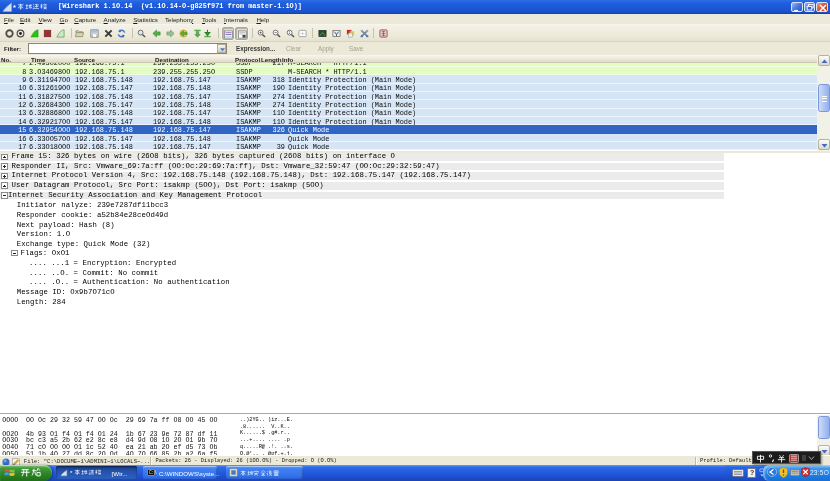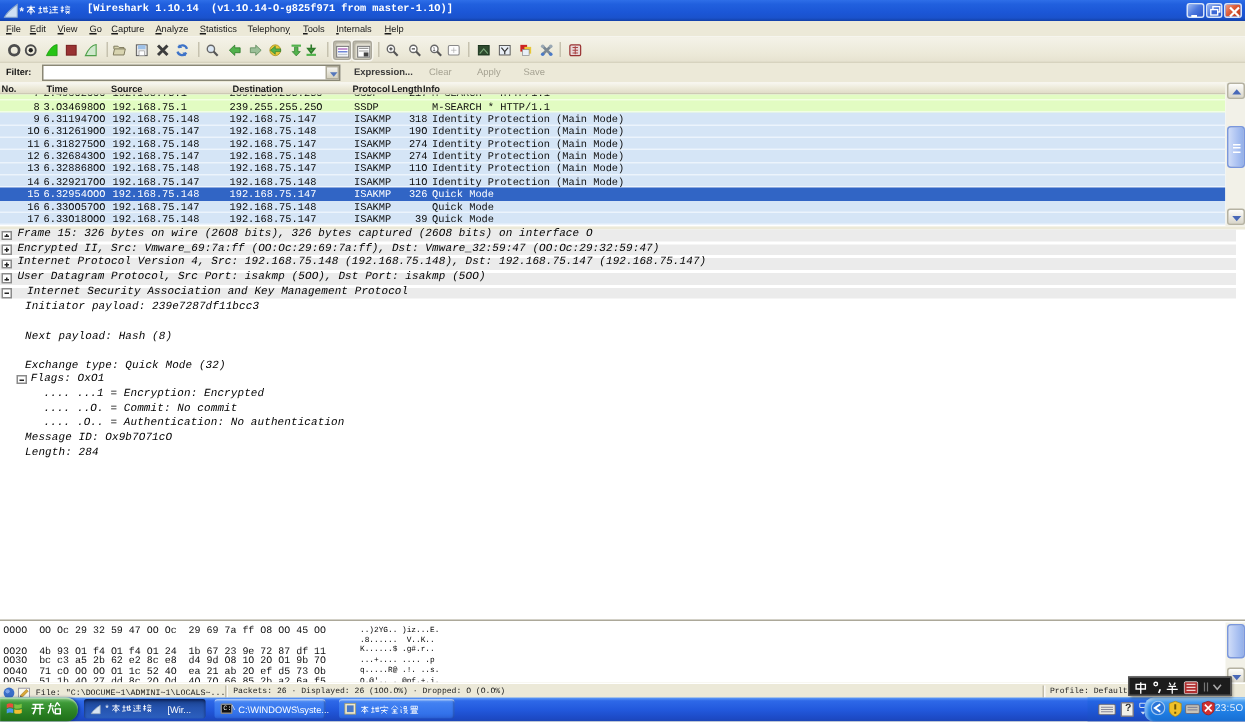--- a/index.html
+++ b/index.html
@@ -22,22 +22,22 @@
 .prow{position:absolute;left:0;width:817px;height:8.35px;font-family:"Liberation Mono",monospace;font-size:6.9px;letter-spacing:0;color:#0c0c0c;white-space:nowrap;overflow:hidden;}
 .prow span{position:absolute;top:0.9px;}
 .prow .no{width:26.5px;text-align:right;left:0;}
 .prow .t{left:29px;}.prow .s{left:75px;}.prow .d{left:153px;}
 .prow .p{left:236px;}.prow .l{width:285px;text-align:right;left:0;}
 .prow .i{left:288px;}
 .grn{background:#e2fcc2;box-shadow:inset 0 -1px 0 #f2ffe2;}
 .blu{background:#d5e5f6;box-shadow:inset 0 -1px 0 #ecf4fc;}
 .sel{background:#3165c5;color:#fff;}
 #details{left:0;top:150.5px;width:830px;height:262.5px;background:#fff;border-top:2px solid #ece9d8;}
-.dline{position:absolute;left:0;width:824px;height:9.63px;font-family:"Liberation Mono",monospace;
-font-size:7.3px;letter-spacing:0.08px;color:#000;white-space:pre;line-height:9.4px;font-style:italic;}
+.dline{position:absolute;left:0;width:724px;height:9.63px;font-family:"Liberation Mono",monospace;
+font-size:7.3px;letter-spacing:0.08px;color:#000;white-space:pre;line-height:9.4px;}
 .dgray{background:#ebebeb;height:7.7px;line-height:7.5px;}
 .exp{position:absolute;width:6.5px;height:6.5px;border:1px solid #8a8a8a;background:#fdfdfd;top:0.5px;}
 .exp i{position:absolute;left:0.9px;top:2.05px;width:2.8px;height:0.8px;background:#222;}
 .exp.plus b{position:absolute;left:1.9px;top:1.05px;width:0.8px;height:2.8px;background:#222;}
 #hex{left:0;top:413px;width:830px;height:42px;background:#fff;border-top:1px solid #aca899;overflow:hidden;}
 .hline{position:absolute;font-family:"Liberation Mono",monospace;font-size:6.65px;color:#111;white-space:pre;}
 .hascii{position:absolute;font-family:"Liberation Mono",monospace;font-size:5.2px;color:#000;white-space:pre;}
 #status{left:0;top:455px;width:830px;height:9.8px;background:#ece9d8;border-top:1px solid #fff;font-family:"Liberation Mono",monospace;font-size:5.4px;color:#1a1a1a;}
 .sgroove{position:absolute;top:1px;width:2px;height:8px;border-left:1px solid #c0bcaa;border-right:1px solid #fbfaf6;}
 #taskbar{left:0;top:464.8px;width:830px;height:16.2px;
@@ -394,26 +394,28 @@
         </div>
 <div class="sb-btn" style="left:0.5px;top:84.5px;width:12px;height:11px">
           <svg style="position:absolute;left:2.5px;top:3px" width="7" height="5" viewBox="0 0 7 5">
             <path d="M3.5,4.5 L6.5,1 H0.5 Z" fill="#4868b8"></path>
           </svg>
         </div>
 </div>
 </div>
 <div class="abs" id="details">
 <div class="dline dgray" style="top:0.60px"><span class="exp plus" style="left:1px"><i></i><b></b></span><span style="position:absolute;left:11.6px">Frame 15: 326 bytes on wire (26O8 bits), 326 bytes captured (26O8 bits) on interface O</span></div>
-<div class="dline dgray" style="top:10.23px"><span class="exp plus" style="left:1px"><i></i><b></b></span><span style="position:absolute;left:11.6px">Encrypted II, Src: Vmware_69:7a:ff (OO:Oc:29:69:7a:ff), Dst: Vmware_32:59:47 (OO:Oc:29:32:59:47)</span></div>
+<div class="dline dgray" style="top:10.23px"><span class="exp plus" style="left:1px"><i></i><b></b></span><span style="position:absolute;left:11.6px">Responder II, Src: Vmware_69:7a:ff (OO:Oc:29:69:7a:ff), Dst: Vmware_32:59:47 (OO:Oc:29:32:59:47)</span></div>
 <div class="dline dgray" style="top:19.86px"><span class="exp plus" style="left:1px"><i></i><b></b></span><span style="position:absolute;left:11.6px">Internet Protocol Version 4, Src: 192.168.75.148 (192.168.75.148), Dst: 192.168.75.147 (192.168.75.147)</span></div>
 <div class="dline dgray" style="top:29.49px"><span class="exp plus" style="left:1px"><i></i><b></b></span><span style="position:absolute;left:11.6px">User Datagram Protocol, Src Port: isakmp (5OO), Dst Port: isakmp (5OO)</span></div>
-<div class="dline dgray" style="top:39.12px"><span class="exp" style="left:1px"><i></i></span><span style="position:absolute;left:18px">Internet Security Association and Key Management Protocol</span></div>
-<div class="dline" style="top:48.75px"><span style="position:absolute;left:16.7px">Initiator payload: 239e7287df11bcc3</span></div>
+<div class="dline dgray" style="top:39.12px"><span class="exp" style="left:1px"><i></i></span><span style="position:absolute;left:8px">Internet Security Association and Key Management Protocol</span></div>
+<div class="dline" style="top:48.75px"><span style="position:absolute;left:16.7px">Initiator nalyze: 239e7287df11bcc3</span></div>
+<div class="dline" style="top:58.38px"><span style="position:absolute;left:16.7px">Responder cookie: a52b84e28ceOd49d</span></div>
 <div class="dline" style="top:68.01px"><span style="position:absolute;left:16.7px">Next payload: Hash (8)</span></div>
+<div class="dline" style="top:77.64px"><span style="position:absolute;left:16.7px">Version: 1.O</span></div>
 <div class="dline" style="top:87.27px"><span style="position:absolute;left:16.7px">Exchange type: Quick Mode (32)</span></div>
 <div class="dline" style="top:96.90px"><span class="exp" style="left:11px"><i></i></span><span style="position:absolute;left:20.5px">Flags: OxO1</span></div>
 <div class="dline" style="top:106.53px"><span style="position:absolute;left:29px">.... ...1 = Encryption: Encrypted</span></div>
 <div class="dline" style="top:125.79px"><span style="position:absolute;left:29px">.... .O.. = Authentication: No authentication</span></div>
 <div class="dline" style="top:116.16px"><span style="position:absolute;left:29px">.... ..O. = Commit: No commit</span></div>
 <div class="dline" style="top:135.42px"><span style="position:absolute;left:16.7px">Message ID: Ox9b7O71cO</span></div>
 <div class="dline" style="top:145.05px"><span style="position:absolute;left:16.7px">Length: 284</span></div>
 </div>
 <div class="abs" id="hex">
 <div class="hline" style="left:2.2px;top:2.00px">OOOO  OO Oc 29 32 59 47 OO Oc  29 69 7a ff O8 OO 45 OO</div>

